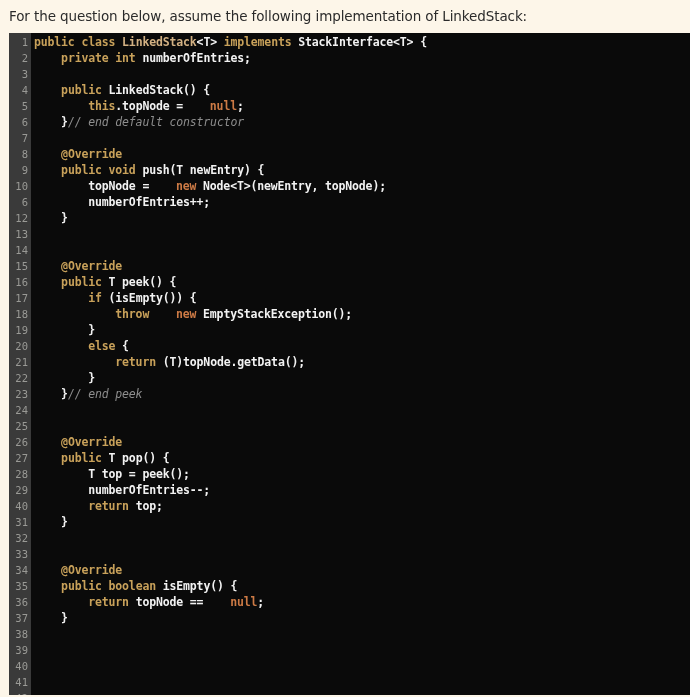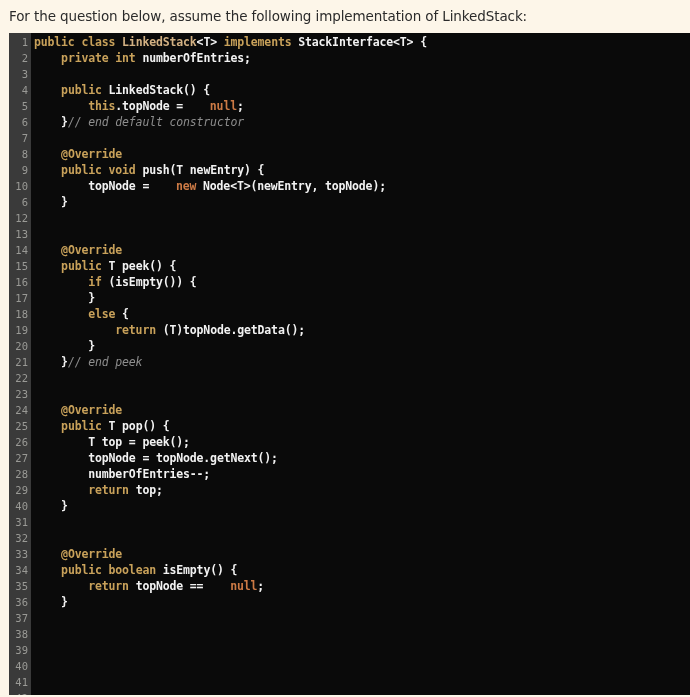--- a/index.html
+++ b/index.html
@@ -144,37 +144,38 @@
         <span class="cl"><span class="kw">public</span><span class="pl"> </span><span class="kw">class</span><span class="pl"> </span><span class="typ">LinkedStack</span><span class="pl">&lt;T&gt; </span><span class="kw">implements</span><span class="pl"> StackInterface&lt;T&gt; {</span></span>
         <span class="cl"><span class="pl">    </span><span class="kw">private</span><span class="pl"> </span><span class="kw">int</span><span class="pl"> numberOfEntries;</span></span>
         <span class="cl"> </span>
         <span class="cl"><span class="pl">    </span><span class="kw">public</span><span class="pl"> LinkedStack() {</span></span>
         <span class="cl"><span class="pl">        </span><span class="kw">this</span><span class="pl">.topNode = </span><span class="lit">null</span><span class="pl">;</span></span>
         <span class="cl"><span class="pl">    }</span><span class="cmt">// end default constructor</span></span>
         <span class="cl"> </span>
         <span class="cl"><span class="pl">    </span><span class="ann">@Override</span></span>
         <span class="cl"><span class="pl">    </span><span class="kw">public</span><span class="pl"> </span><span class="kw">void</span><span class="pl"> push(T newEntry) {</span></span>
         <span class="cl"><span class="pl">        topNode = </span><span class="lit">new</span><span class="pl"> Node&lt;T&gt;(newEntry, topNode);</span></span>
+        <span class="cl"><span class="pl">        numberOfEntries++;</span></span>
         <span class="cl"><span class="pl">    }</span></span>
         <span class="cl"> </span>
         <span class="cl"> </span>
         <span class="cl"><span class="pl">    </span><span class="ann">@Override</span></span>
         <span class="cl"><span class="pl">    </span><span class="kw">public</span><span class="pl"> T peek() {</span></span>
         <span class="cl"><span class="pl">        </span><span class="kw">if</span><span class="pl"> (isEmpty()) {</span></span>
+        <span class="cl"><span class="pl">            </span><span class="kw">throw</span><span class="pl"> </span><span class="lit">new</span><span class="pl"> EmptyStackException();</span></span>
         <span class="cl"><span class="pl">        }</span></span>
         <span class="cl"><span class="pl">        </span><span class="kw">else</span><span class="pl"> {</span></span>
         <span class="cl"><span class="pl">            </span><span class="kw">return</span><span class="pl"> (T)topNode.getData();</span></span>
         <span class="cl"><span class="pl">        }</span></span>
         <span class="cl"><span class="pl">    }</span><span class="cmt">// end peek</span></span>
         <span class="cl"> </span>
         <span class="cl"> </span>
         <span class="cl"><span class="pl">    </span><span class="ann">@Override</span></span>
         <span class="cl"><span class="pl">    </span><span class="kw">public</span><span class="pl"> T pop() {</span></span>
         <span class="cl"><span class="pl">        T top = peek();</span></span>
-        <span class="cl"><span class="pl">        topNode = topNode.getNext();</span></span>
         <span class="cl"><span class="pl">        numberOfEntries--;</span></span>
         <span class="cl"><span class="pl">        </span><span class="kw">return</span><span class="pl"> top;</span></span>
         <span class="cl"><span class="pl">    }</span></span>
         <span class="cl"> </span>
         <span class="cl"> </span>
         <span class="cl"><span class="pl">    </span><span class="ann">@Override</span></span>
         <span class="cl"><span class="pl">    </span><span class="kw">public</span><span class="pl"> </span><span class="kw">boolean</span><span class="pl"> isEmpty() {</span></span>
         <span class="cl"><span class="pl">        </span><span class="kw">return</span><span class="pl"> topNode == </span><span class="lit">null</span><span class="pl">;</span></span>
         <span class="cl"><span class="pl">    }</span></span>
         <span class="cl"> </span>

